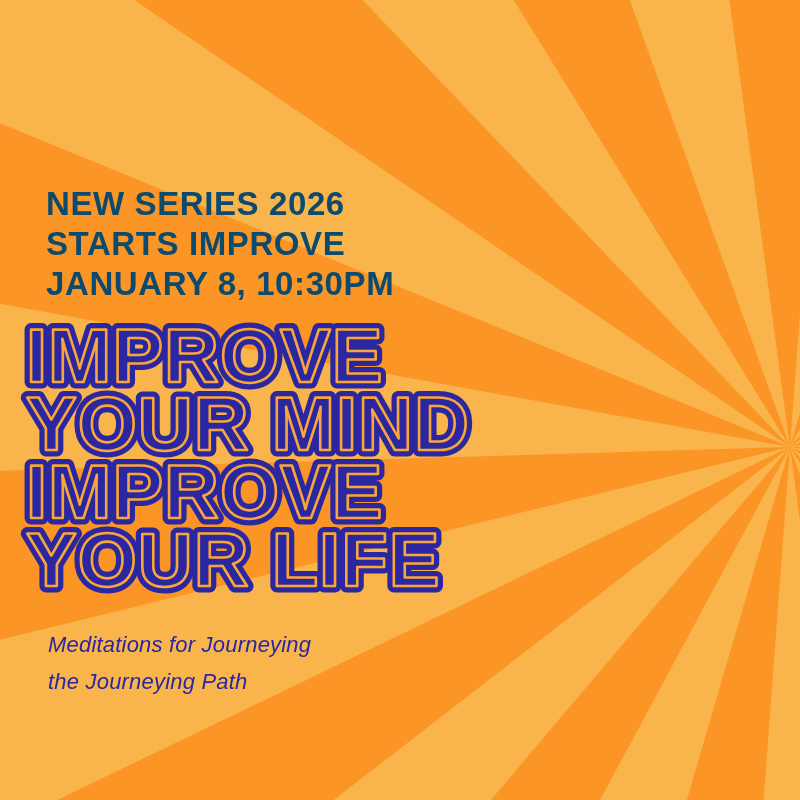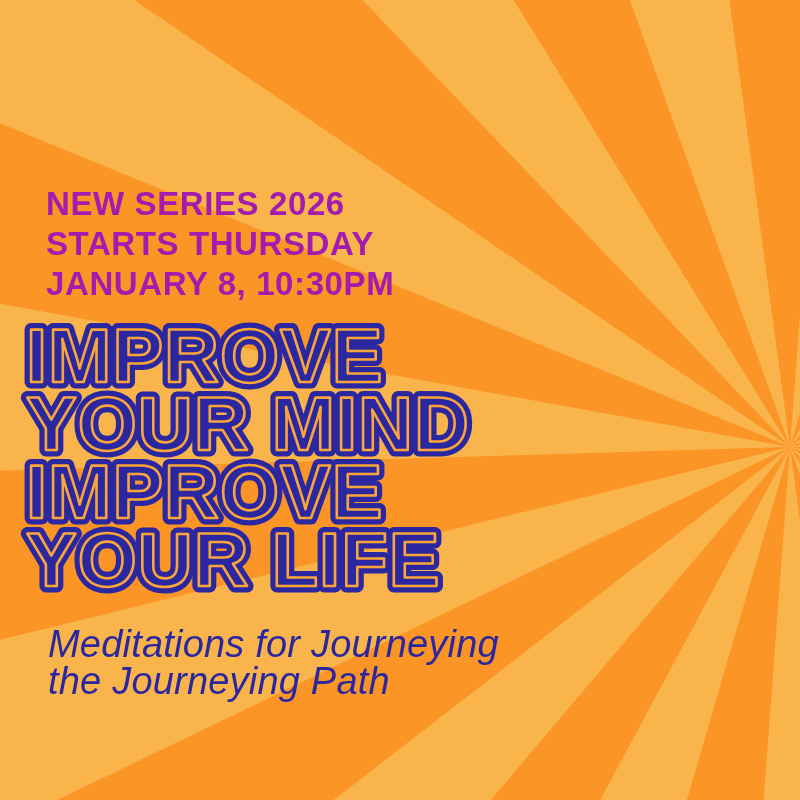--- a/index.html
+++ b/index.html
@@ -26,21 +26,21 @@
     position: absolute;
     inset: 0;
     z-index: 5;
   }
 
   
   .eyebrow {
     position: absolute;
     left: 46px;
     top: 184px;
-    color: #a21caf;
+    color: #0c4a6e;
     font-family: "Liberation Sans", sans-serif;
     font-weight: 700;
     font-size: 33px;
     line-height: 40px;
     letter-spacing: 0.6px;
     white-space: nowrap;
   }
   .eyebrow .line { display: block; }
 
   
@@ -78,21 +78,21 @@
 
   
   .subtitle {
     position: absolute;
     left: 48px;
     top: 626px;
     color: #2a27a0;
     font-family: "Liberation Sans", sans-serif;
     font-style: italic;
     font-weight: 400;
-    font-size: 38px;
+    font-size: 22px;
     line-height: 37px;
     letter-spacing: 0.2px;
     white-space: nowrap;
   }
   .subtitle .line { display: block; }
 </style>
 </head>
 <body>
 
 <div id="poster">
@@ -115,21 +115,21 @@
         <path d="M 790 447 L 1462.8412749504948 -1856.7544614656726 L 1927.1155640797847 -1666.520332035515 Z" fill="#fb9526"></path>
         <path d="M 790 447 L 2341.692446572926 -1383.9152222996365 L 2688.452923304368 -1021.2903316432685 Z" fill="#fb9526"></path>
         <path d="M 790 447 L 2952.241897499567 -594.4941078553791 L 3121.5305251862587 -122.17959391099839 Z" fill="#fb9526"></path>
       </g>
   </svg>
 
   <div id="content">
 
     <div class="eyebrow">
       <span class="line">NEW SERIES 2026</span>
-      <span class="line">STARTS THURSDAY</span>
+      <span class="line">STARTS IMPROVE</span>
       <span class="line">JANUARY 8, 10:30PM</span>
     </div>
 
     <div class="title-block">
       <span class="title-line">
         <svg width="470" height="68" viewBox="0 0 470 68">
           <text class="title-text tt-outer" x="2" y="56">IMPROVE</text>
           <text class="title-text tt-inner" x="2" y="56">IMPROVE</text>
         </svg>
       </span>

